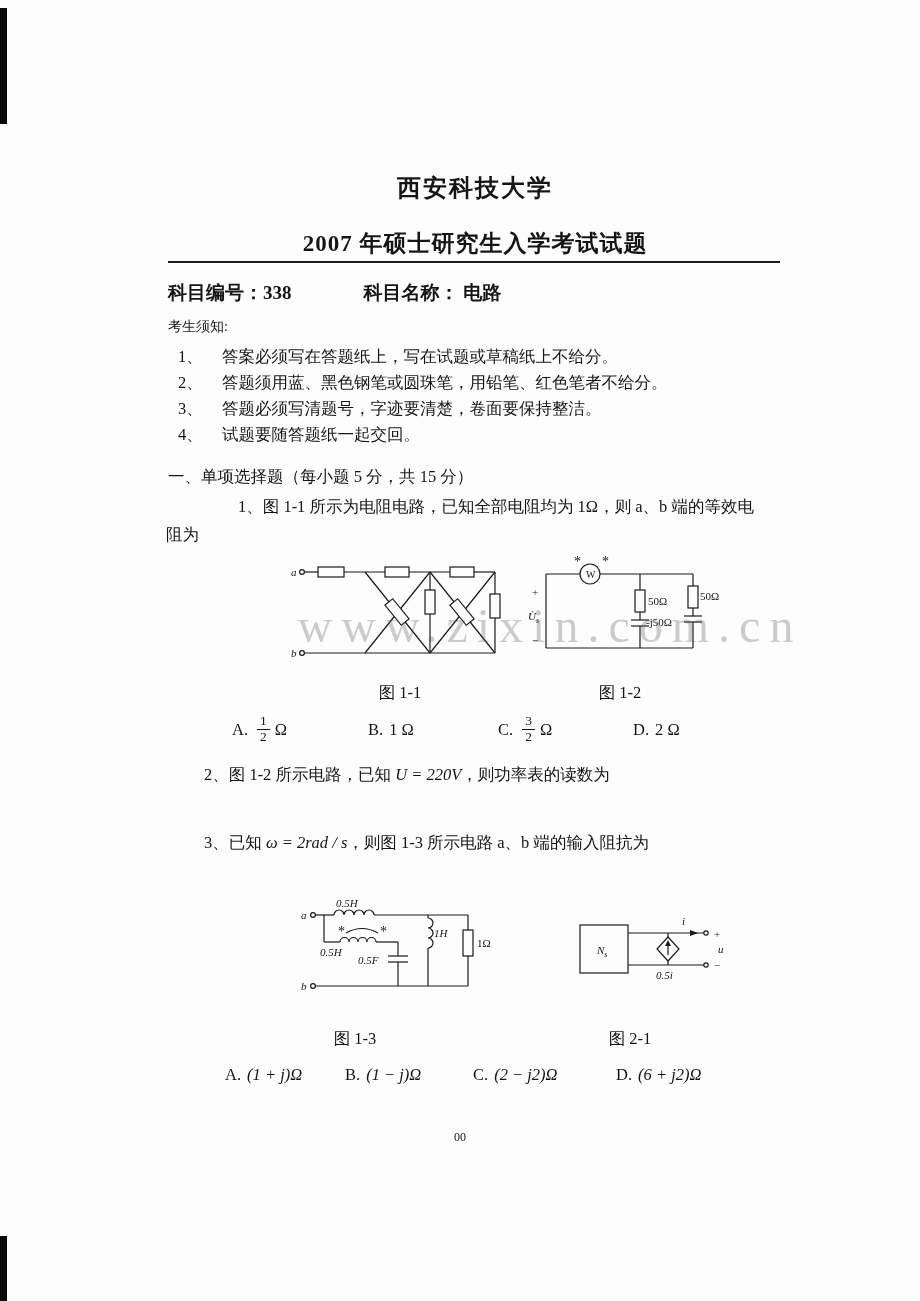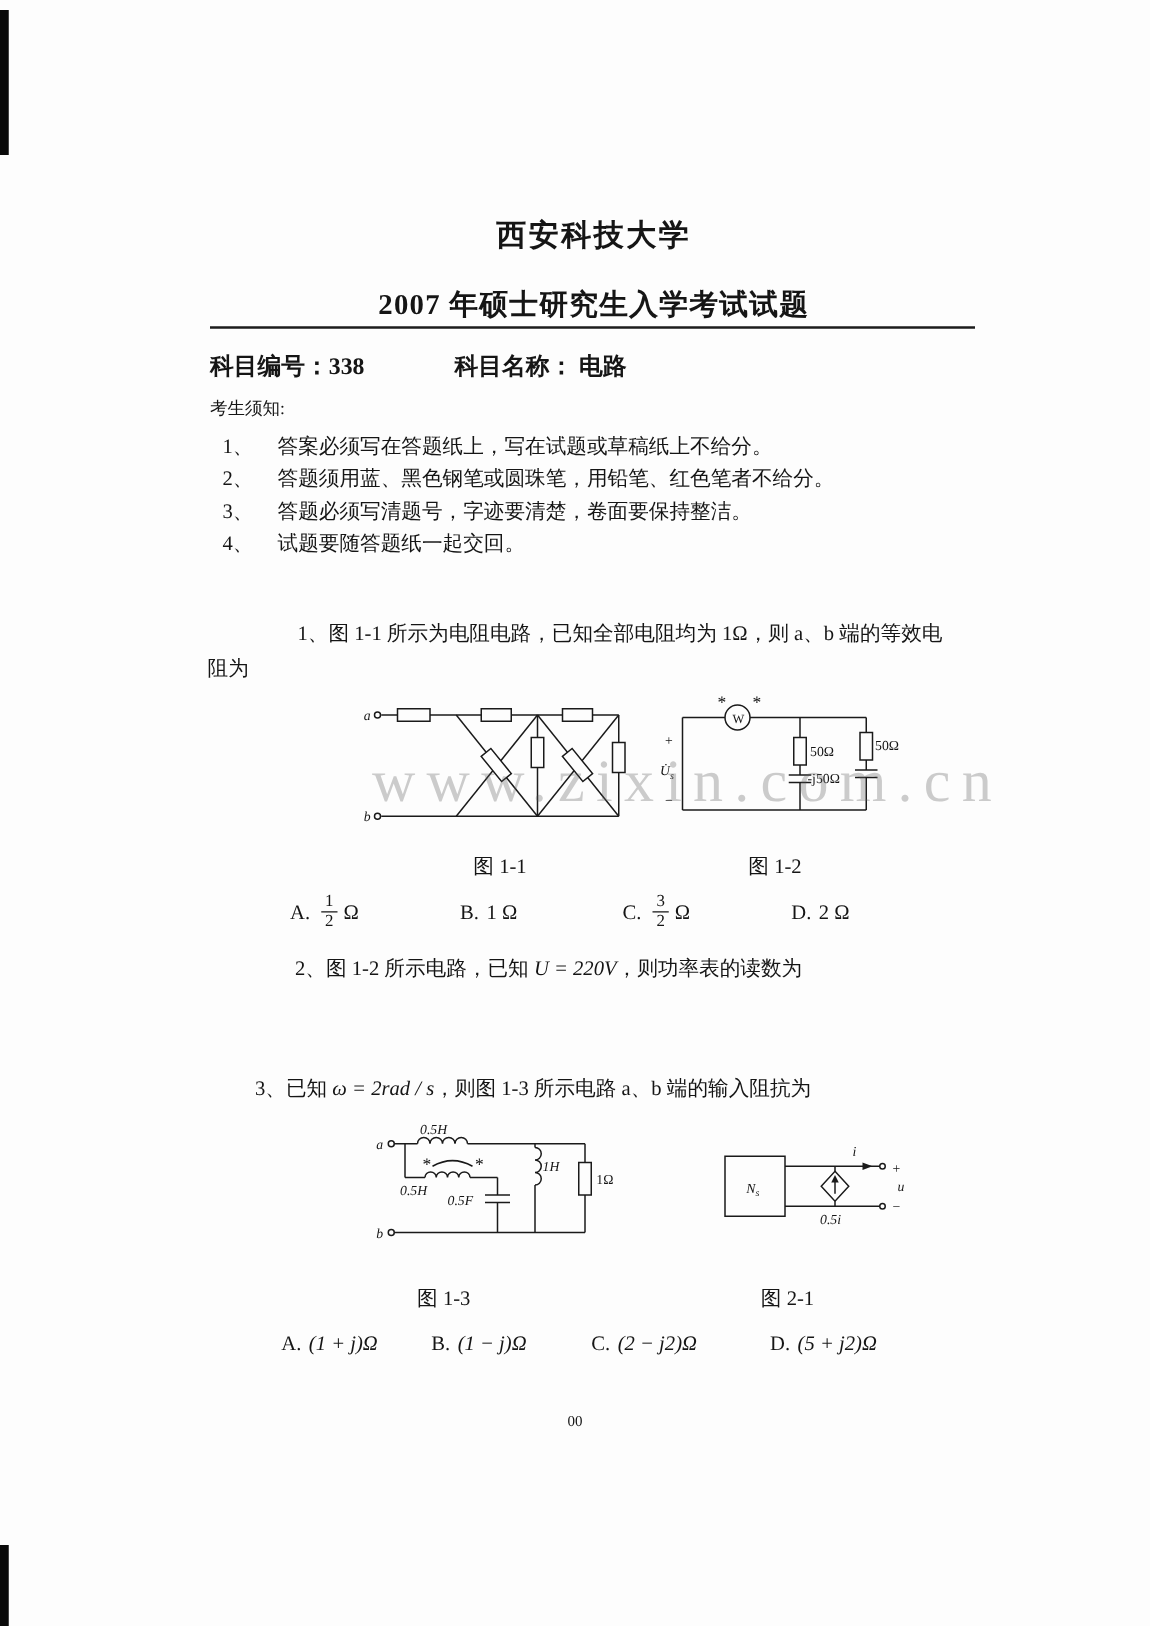--- a/index.html
+++ b/index.html
@@ -72,20 +72,21 @@
     <div class="notice-item">
       <span class="ni-num">3、</span>
       <span class="ni-text">答题必须写清题号，字迹要清楚，卷面要保持整洁。</span>
     </div>
     <div class="notice-item">
       <span class="ni-num">4、</span>
       <span class="ni-text">试题要随答题纸一起交回。</span>
     </div>
   </div>
 
+  <div class="sec-heading" style="top:466px;">一、单项选择题（每小题 5 分，共 15 分）</div>
 
   <div class="qtext" style="top:496px; left:204px;margin-left:34px;">1、图 1-1 所示为电阻电路，已知全部电阻均为 1Ω，则 a、b 端的等效电</div>
   <div class="qtext" style="top:524px; left:166px;">阻为</div>
 
   <svg class="fig" style="left:290px; top:558px;" width="230" height="110" viewBox="0 0 230 110">
     <g stroke="#1a1a1a" stroke-width="1.2" fill="none">
       <line x1="15" y1="14" x2="28" y2="14"></line>
       <line x1="54" y1="14" x2="95" y2="14"></line>
       <line x1="119" y1="14" x2="160" y2="14"></line>
       <line x1="184" y1="14" x2="205" y2="14"></line>
@@ -155,25 +156,25 @@
       <span class="cl">B.</span><span>1 Ω</span>
     </span>
     <span class="choice" style="left:498px;">
       <span class="cl">C.</span><span class="frac"><span class="fn">3</span><span class="fd">2</span></span><span class="cu">Ω</span>
     </span>
     <span class="choice" style="left:633px;">
       <span class="cl">D.</span><span>2 Ω</span>
     </span>
   </div>
 
-  <div class="qtext" style="top:764px; left:204px;margin-left:32px;">
+  <div class="qtext" style="top:764px; left:204px;">
     <span>2、图 1-2 所示电路，已知 </span><span class="it">U = 220V</span><span>，则功率表的读数为</span>
   </div>
 
-  <div class="qtext" style="top:860px; left:204px;">
+  <div class="qtext" style="top:832px; left:204px;">
     <span>3、已知 </span><span class="it">ω = 2rad / s</span><span>，则图 1-3 所示电路 a、b 端的输入阻抗为</span>
   </div>
 
   <svg class="fig" style="left:300px; top:898px;" width="210" height="110" viewBox="0 0 210 110">
     <g stroke="#1a1a1a" stroke-width="1.2" fill="none">
       <line x1="15" y1="17" x2="34" y2="17"></line>
       <path d="M34 17 a5 5 0 0 1 10 0 a5 5 0 0 1 10 0 a5 5 0 0 1 10 0 a5 5 0 0 1 10 0"></path>
       <line x1="74" y1="17" x2="168" y2="17"></line>
       <line x1="24" y1="17" x2="24" y2="44"></line>
       <line x1="24" y1="44" x2="40" y2="44"></line>
@@ -234,19 +235,19 @@
     <span class="choice" style="left:225px;">
       <span class="cl">A.</span><span class="it">(1 + j)Ω</span>
     </span>
     <span class="choice" style="left:345px;">
       <span class="cl">B.</span><span class="it">(1 − j)Ω</span>
     </span>
     <span class="choice" style="left:473px;">
       <span class="cl">C.</span><span class="it">(2 − j2)Ω</span>
     </span>
     <span class="choice" style="left:616px;">
-      <span class="cl">D.</span><span class="it">(5 + j2)Ω</span>
+      <span class="cl">D.</span><span class="it">(6 + j2)Ω</span>
     </span>
   </div>
 
   <div class="footer-page" style="top:1130px;">00</div>
 
 </div>
 
 </body></html>

